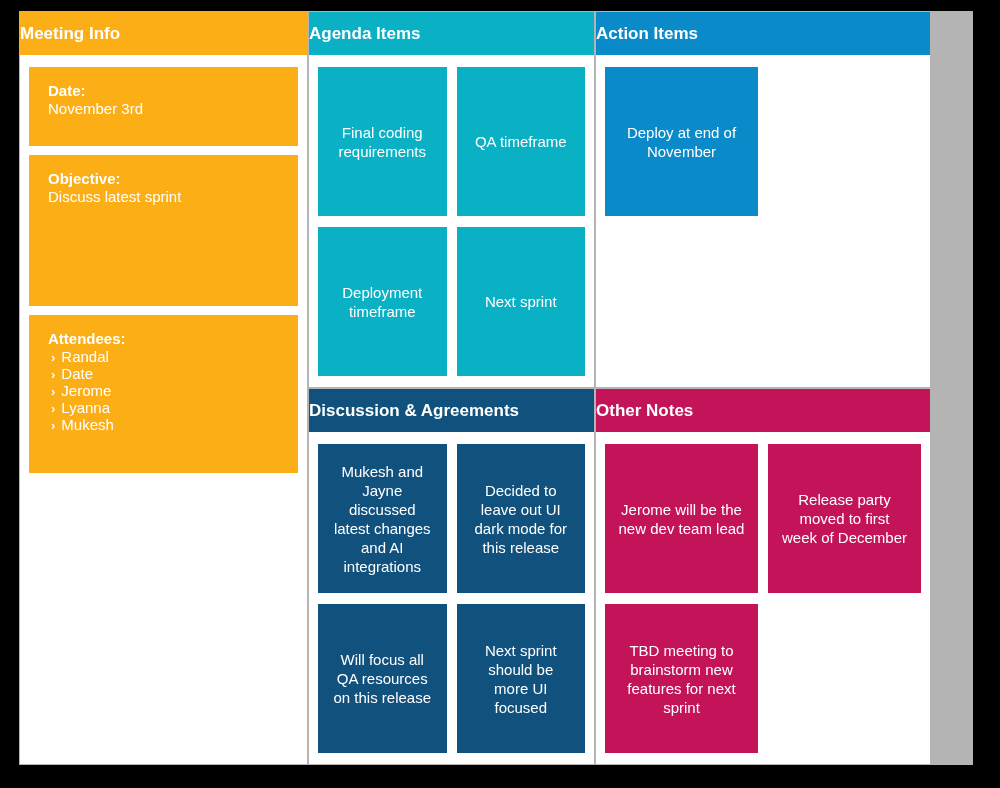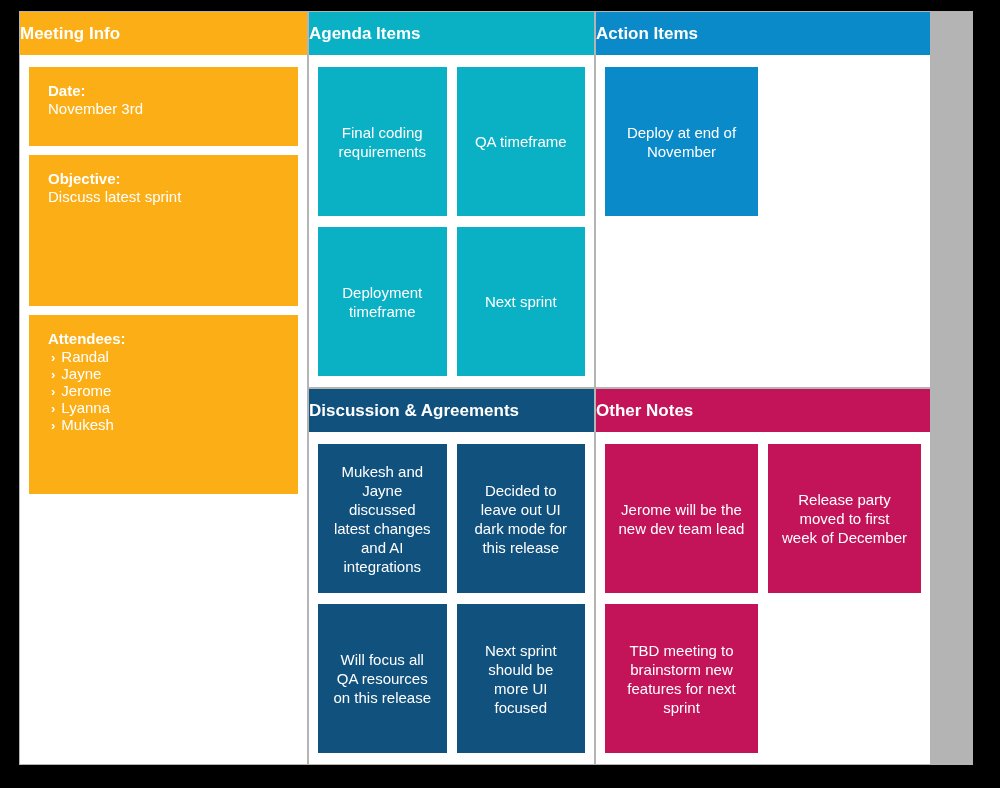--- a/index.html
+++ b/index.html
@@ -43,21 +43,21 @@
   }
   
   .stack{padding:12px 9px 0 9px;}
   .note{
     color:#fff;box-sizing:border-box;padding:15px 19px;
     font-size:15px;line-height:17px;
   }
   .note + .note{margin-top:9px;}
   .note-date{height:79px;}
   .note-objective{height:151px;}
-  .note-attendees{height:179px;}
+  .note-attendees{height:158px;}
   .note .lbl{font-weight:bold;margin-bottom:1px;}
   .att{list-style:none;margin:2px 0 0 0;padding:0 0 0 3px;}
   .att li{line-height:16px;font-size:15px;white-space:nowrap;}
   .att .b{font-weight:bold;font-size:13px;margin-right:6px;}
 </style>
 </head>
 <body>
 
 <div class="stage">
   <div class="board">
@@ -70,21 +70,21 @@
           <div>November 3rd</div>
         </div>
         <div class="note bg-orange note-objective">
           <div class="lbl">Objective:</div>
           <div>Discuss latest sprint</div>
         </div>
         <div class="note bg-orange note-attendees">
           <div class="lbl">Attendees:</div>
           <ul class="att">
             <li><span class="b">›</span><span>Randal</span></li>
-            <li><span class="b">›</span><span>Jayne</span></li>
+            <li><span class="b">›</span><span>Date</span></li>
             <li><span class="b">›</span><span>Jerome</span></li>
             <li><span class="b">›</span><span>Lyanna</span></li>
             <li><span class="b">›</span><span>Mukesh</span></li>
           </ul>
         </div>
       </div>
     </section>
 
     <div class="colwrap mid">
       <section class="sec top">

